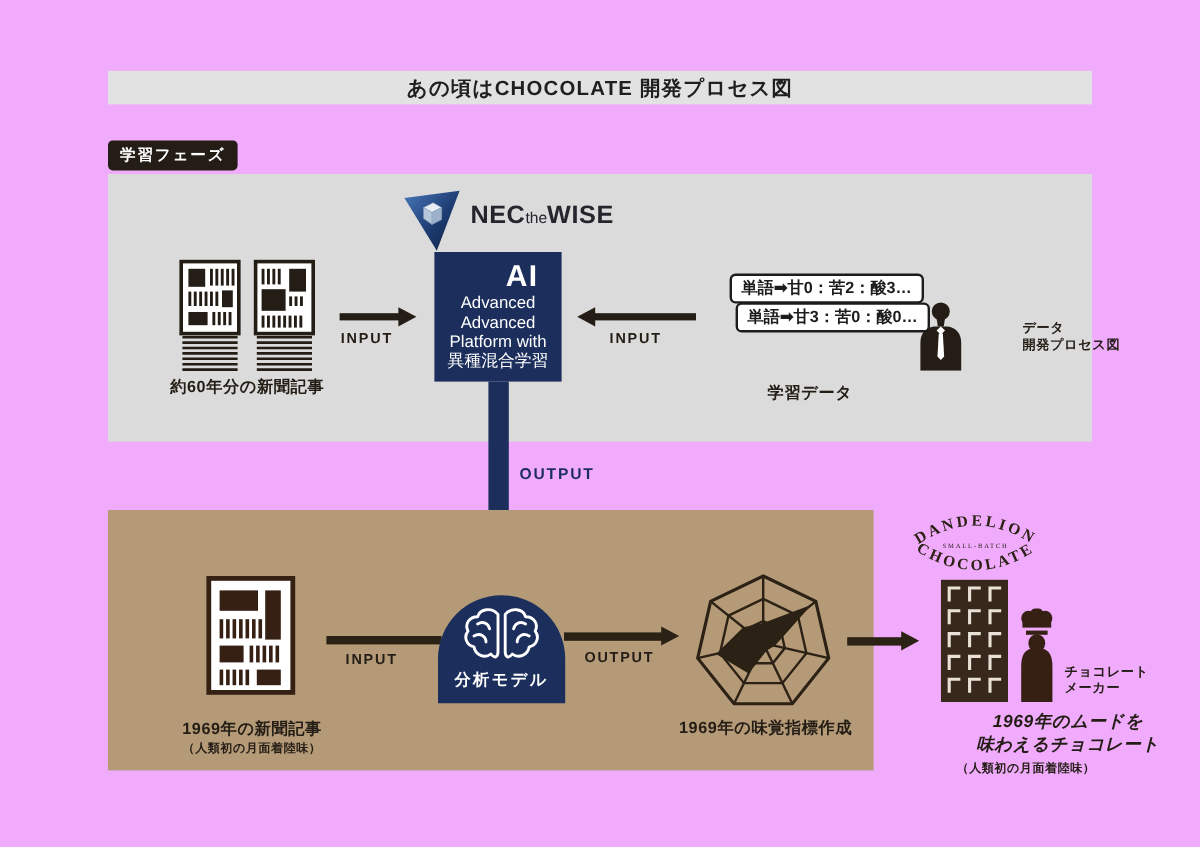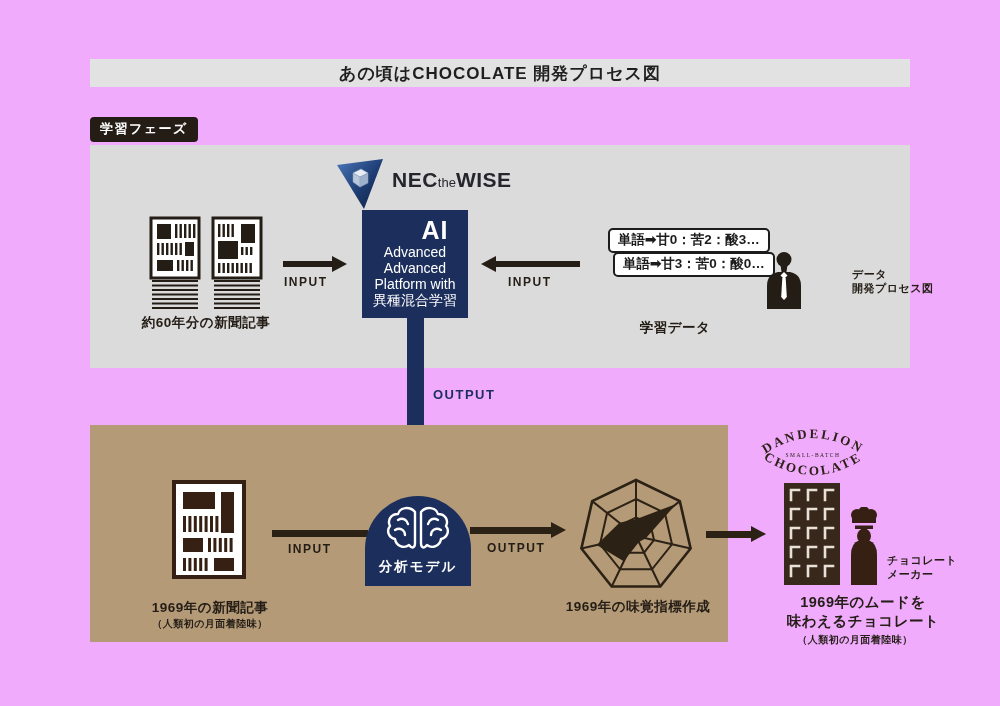--- a/index.html
+++ b/index.html
@@ -308,19 +308,19 @@
       <rect x="10" y="18.5" width="18" height="3.5"></rect>
       <ellipse cx="19" cy="29" rx="7" ry="7.5"></ellipse>
       <path d="M6 78 L6 48 Q6 36 14 33.5 Q19 32 24 33.5 Q32 36 32 48 L32 78 Z"></path>
     </g>
   </svg>
   <div class="abs caption cap-11" style="left:887px; top:553px;">
     <div>チョコレート</div>
     <div>メーカー</div>
   </div>
 
-  <div class="abs caption cap-result" style="left:763px; top:593px; width:200px;">
+  <div class="abs caption cap-result" style="left:790px; top:593px; width:200px;font-style:italic;">
     <div>1969年のムードを</div>
     <div>味わえるチョコレート</div>
   </div>
   <div class="abs caption cap-10" style="left:755px; top:633px; width:200px;">（人類初の月面着陸味）</div>
 
 </div>
 
 </body></html>

